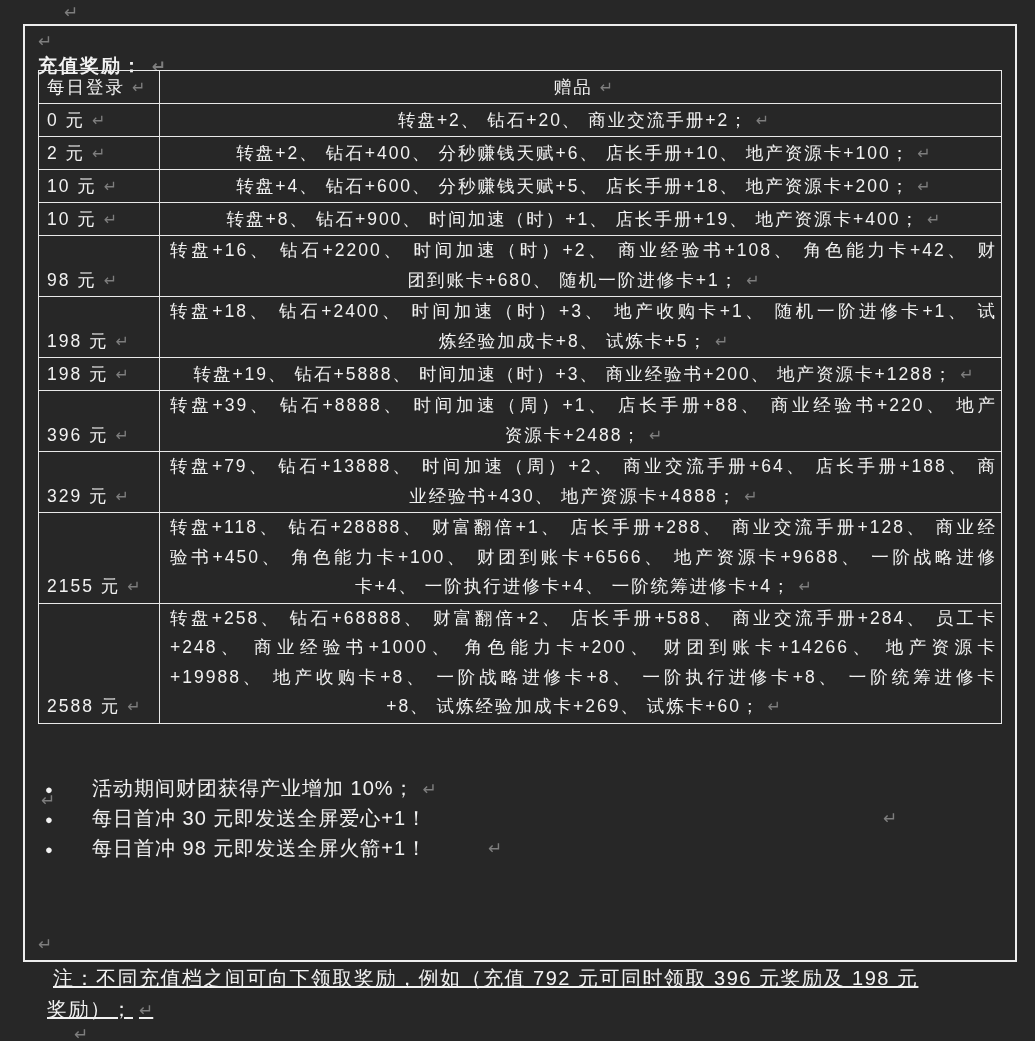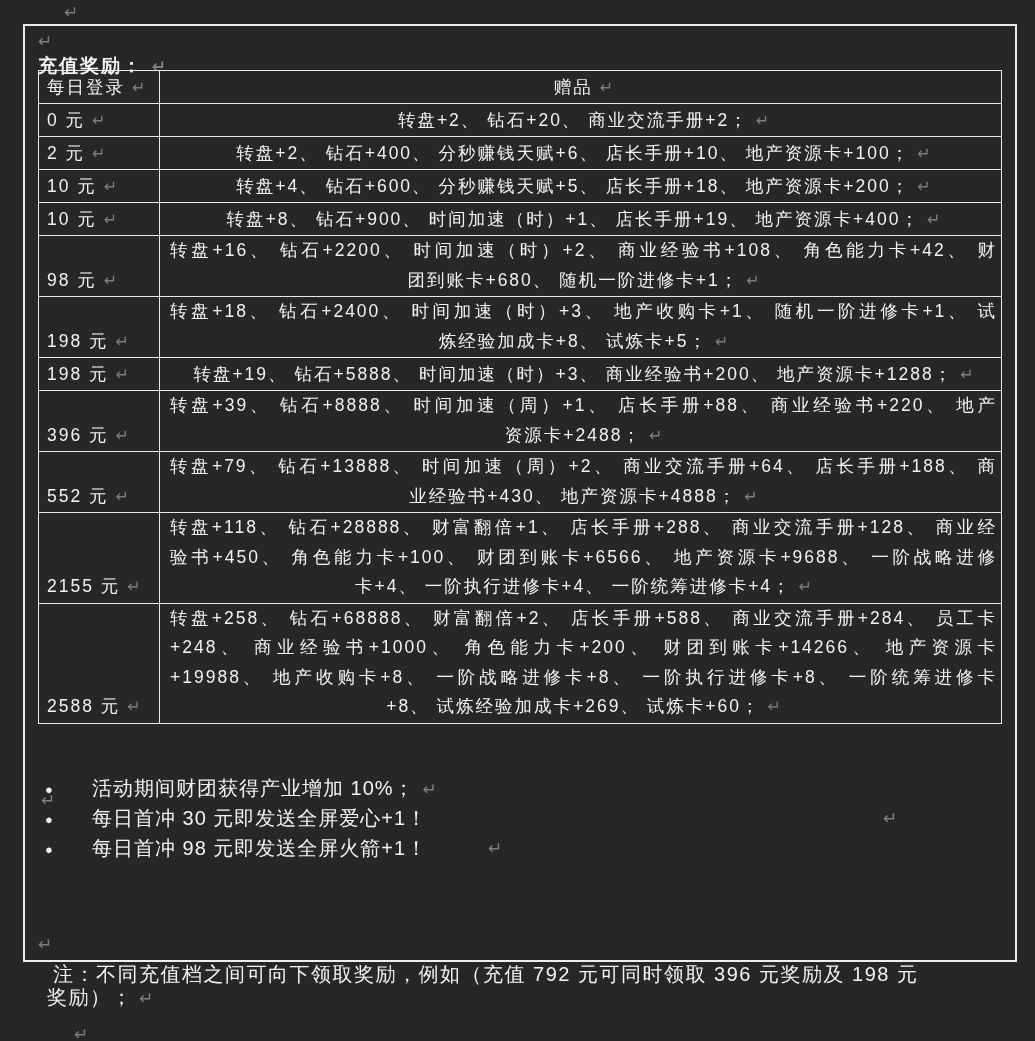--- a/index.html
+++ b/index.html
@@ -54,22 +54,22 @@
   }
   .b-gap{display:inline-block;width:14px;}
   .b-text{font-size:20px;letter-spacing:1px;}
   .b-row .pm{margin-left:8px;}
   .pm.pm-far{position:absolute;left:845px;top:0;margin:0;}
   .pm.pm-mid{position:absolute;left:450px;top:0;margin:0;}
 
   
   .note{
     position:absolute;left:47px;top:963px;width:950px;
-    font-size:20px;letter-spacing:1.5px;line-height:23px;
-    white-space:pre-line;text-indent:6px;
+    font-size:20px;letter-spacing:1.5px;line-height:31px;
+    white-space:pre-line;text-indent:6px;text-decoration:underline;
   }
   .note .pm{margin-left:6px;}
 
   .p-page-top{left:64px;top:2px;}
   .p-page-end{left:74px;top:1024px;}
 </style>
 </head>
 <body>
 
 <span class="pm abs p-page-top">↵</span>
@@ -132,21 +132,21 @@
           </td>
     </tr>
     <tr>
       <td class="t"><span>396 元</span><span class="pm">↵</span></td>
       <td class="c">
         <div class="jl">转盘+39、 钻石+8888、 时间加速（周）+1、 店长手册+88、 商业经验书+220、 地产</div>
         <div class="ll"><span>资源卡+2488；</span><span class="pm">↵</span></div>
       </td>
     </tr>
     <tr>
-      <td class="t"><span>552 元</span><span class="pm">↵</span></td>
+      <td class="t"><span>329 元</span><span class="pm">↵</span></td>
       <td class="c">
         <div class="jl">转盘+79、 钻石+13888、 时间加速（周）+2、 商业交流手册+64、 店长手册+188、 商</div>
         <div class="ll"><span>业经验书+430、 地产资源卡+4888；</span><span class="pm">↵</span></div>
       </td>
     </tr>
     <tr>
       <td class="t"><span>2155 元</span><span class="pm">↵</span></td>
       <td class="c">
         <div class="jl">转盘+118、 钻石+28888、 财富翻倍+1、 店长手册+288、 商业交流手册+128、 商业经</div>
         <div class="jl">验书+450、 角色能力卡+100、 财团到账卡+6566、 地产资源卡+9688、 一阶战略进修</div>

